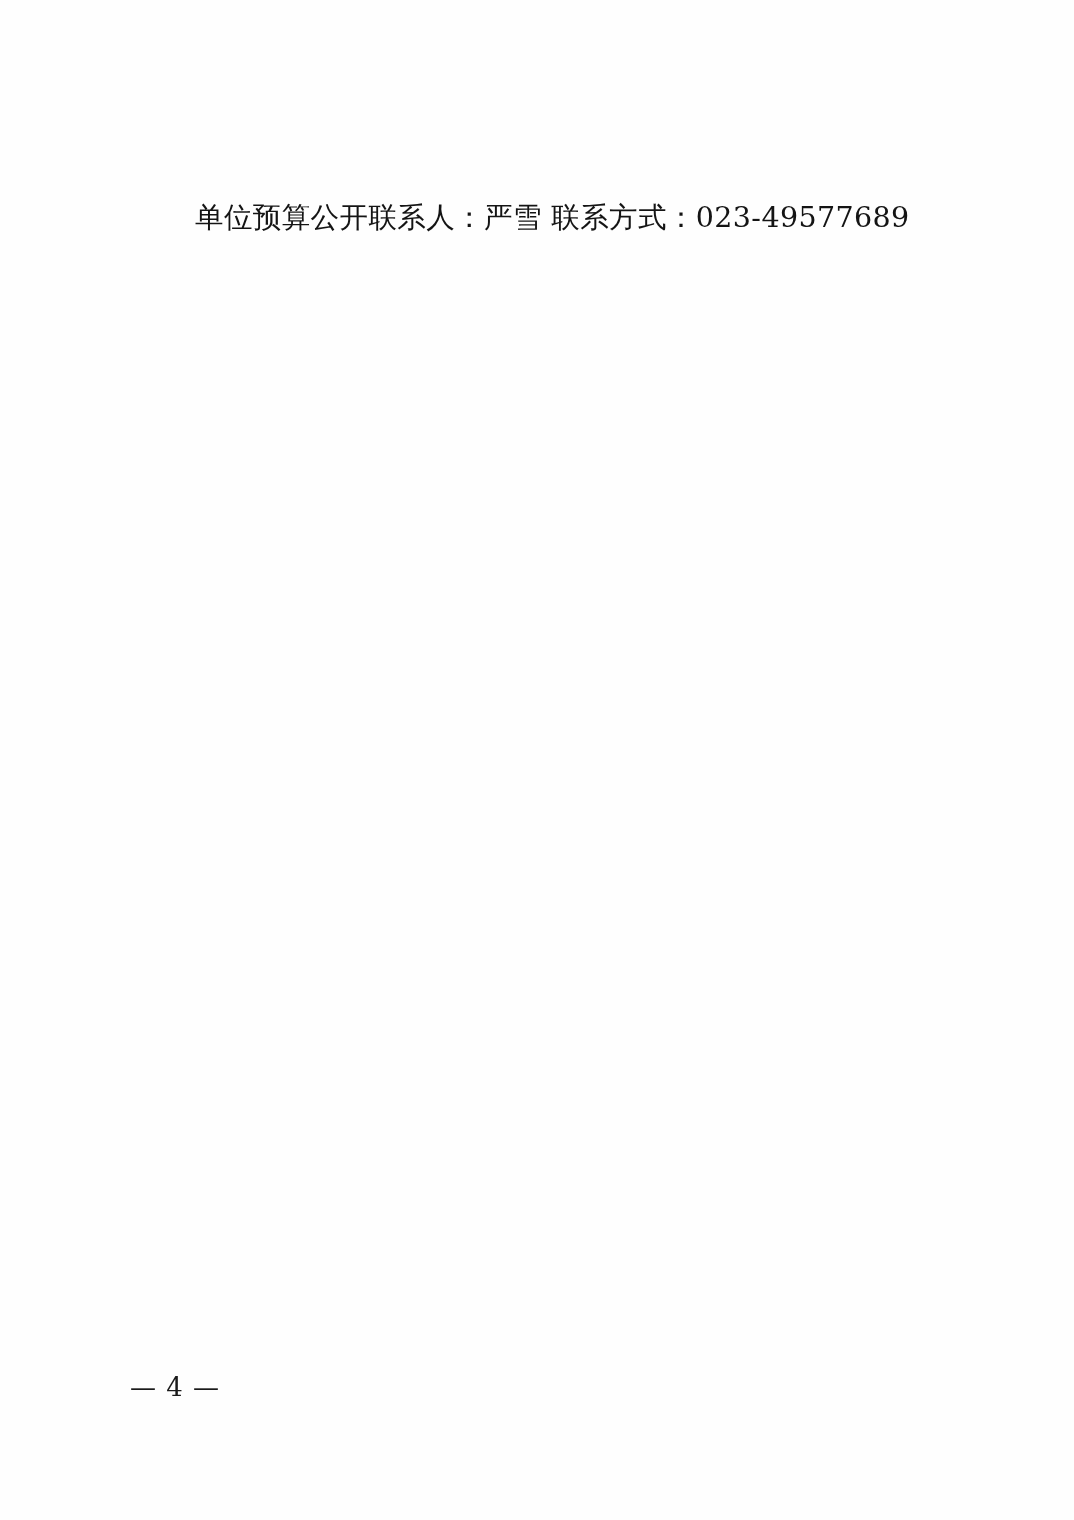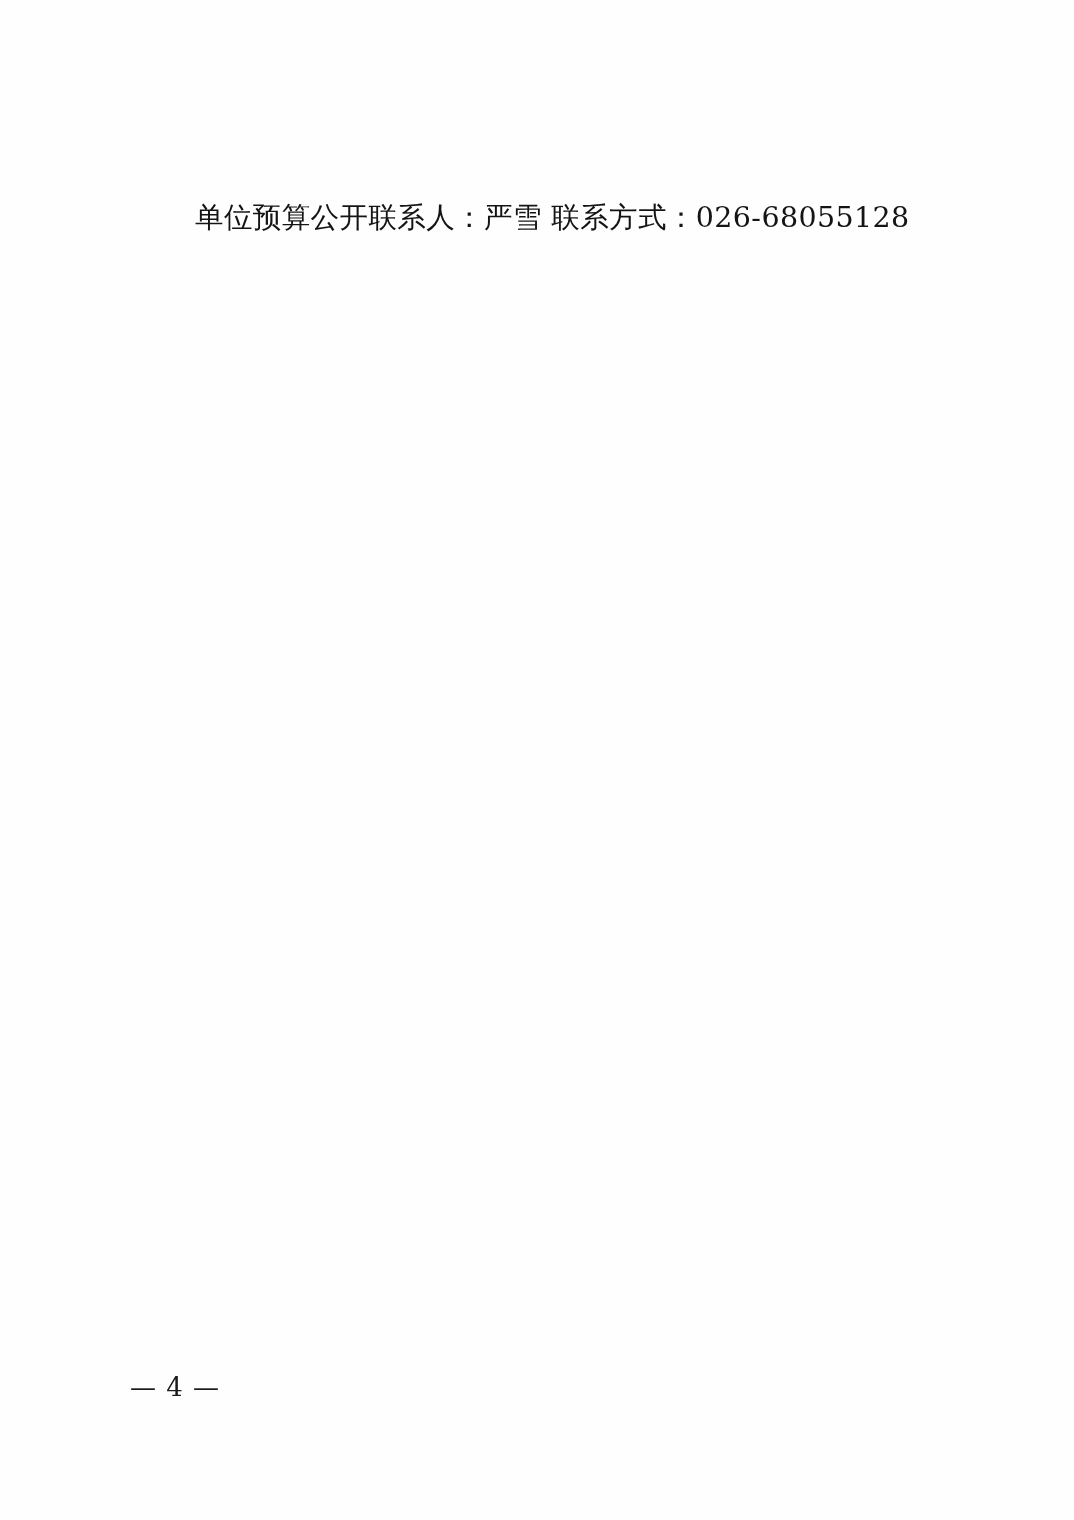--- a/index.html
+++ b/index.html
@@ -58,16 +58,16 @@
     letter-spacing: 1px;
     color: #1a1a1a;
     font-family: "DejaVu Serif", "Liberation Serif", serif;
   }
 </style>
 </head>
 <body>
 
 <div class="page">
   <div class="content">
-    <p class="contact-paragraph">单位预算公开联系人：严雪   联系方式：026-68055128</p>
+    <p class="contact-paragraph">单位预算公开联系人：严雪   联系方式：023-49577689</p>
   </div>
   <div class="page-number">— 4 —</div>
 </div>
 
 </body></html>

